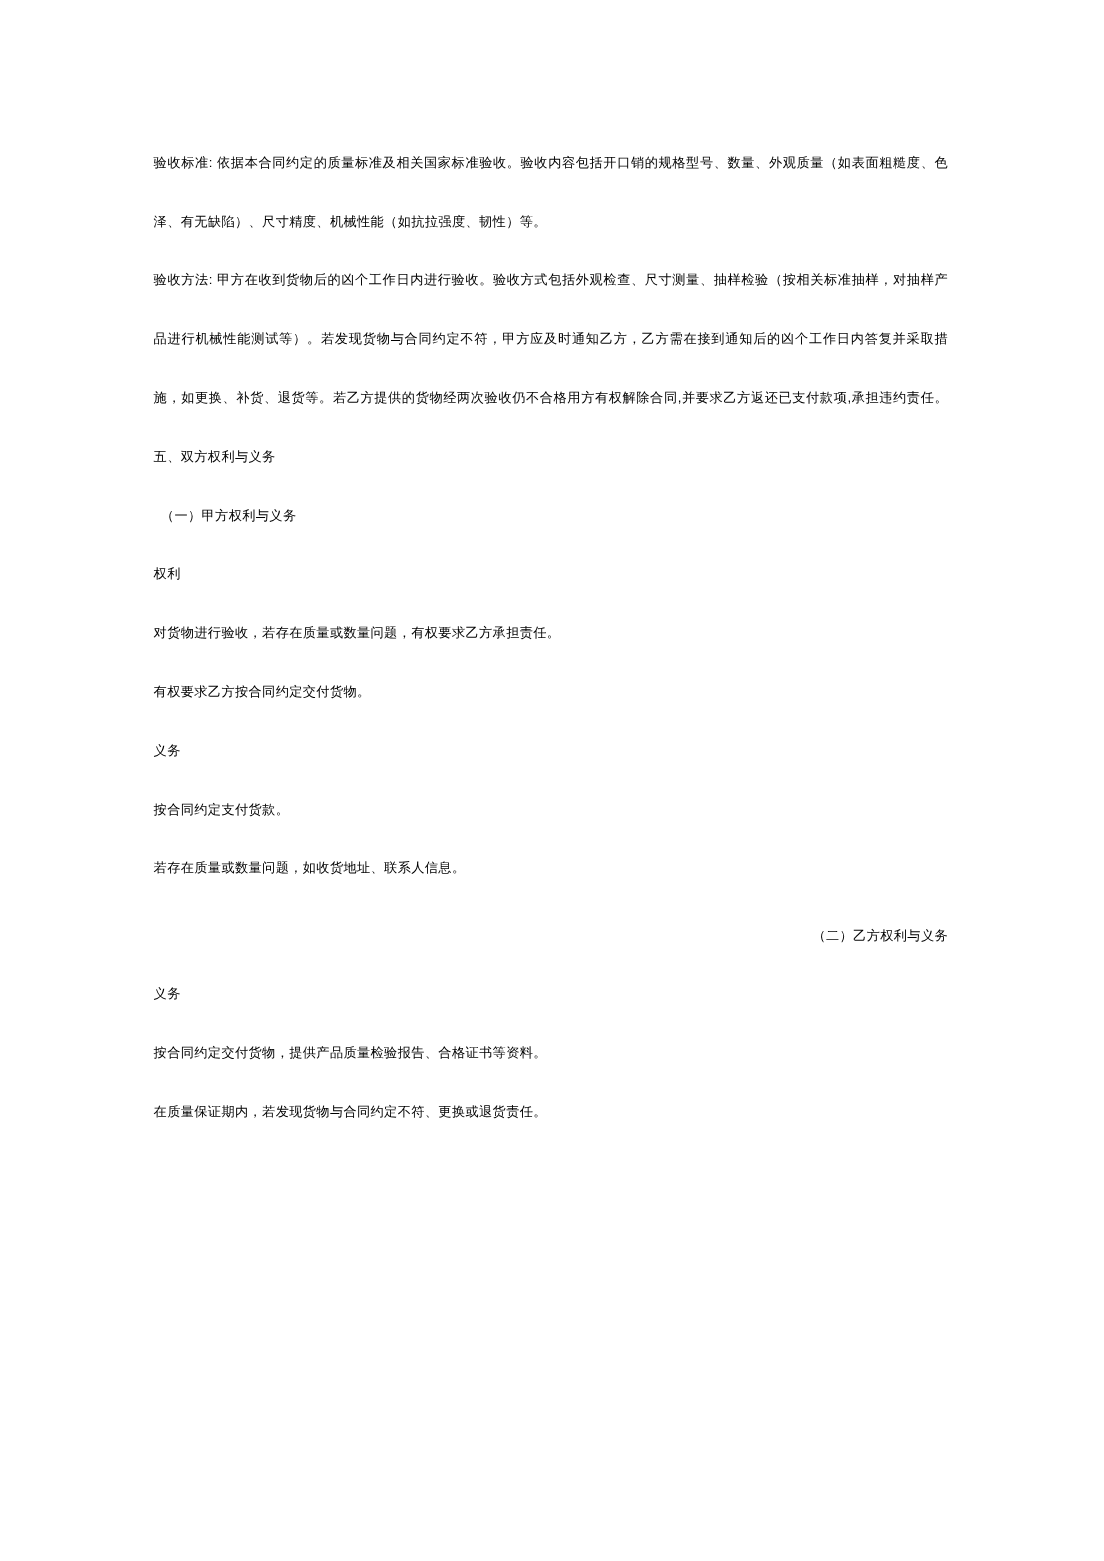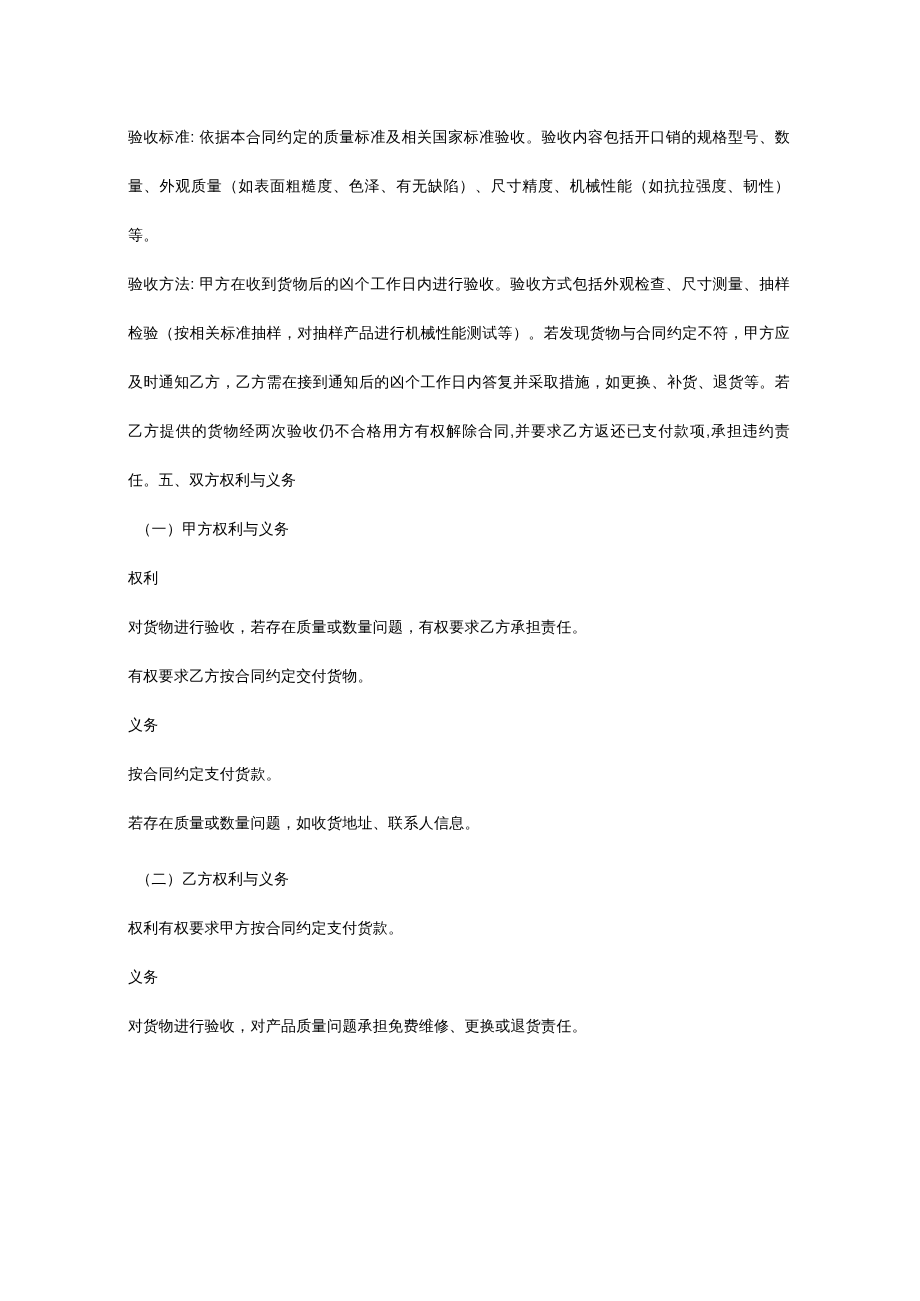--- a/index.html
+++ b/index.html
@@ -16,49 +16,50 @@
   }
   .page {
     box-sizing: border-box;
     width: 920px;
     height: 1301px;
     padding: 112px 130px 40px 128px;
     background: #ffffff;
   }
   .doc p {
     margin: 0;
-    font-size: 15px;
+    font-size: 11px;
     line-height: 49px;
     font-weight: 400;
     letter-spacing: 0.3px;
     white-space: normal;
   }
   .doc p.justify {
     text-align: justify;
     text-justify: inter-ideograph;
   }
   .doc p.indent {
     text-indent: 0.55em;
   }
   .doc p.section-gap {
     margin-top: 7px;
+    text-align: right;
   }
 </style>
 </head>
 <body>
 
 <div class="page">
   <div class="doc">
     <p class="justify">验收标准: 依据本合同约定的质量标准及相关国家标准验收。验收内容包括开口销的规格型号、数量、外观质量（如表面粗糙度、色泽、有无缺陷）、尺寸精度、机械性能（如抗拉强度、韧性）等。</p>
     <p class="justify">验收方法: 甲方在收到货物后的凶个工作日内进行验收。验收方式包括外观检查、尺寸测量、抽样检验（按相关标准抽样，对抽样产品进行机械性能测试等）。若发现货物与合同约定不符，甲方应及时通知乙方，乙方需在接到通知后的凶个工作日内答复并采取措施，如更换、补货、退货等。若乙方提供的货物经两次验收仍不合格用方有权解除合同,并要求乙方返还已支付款项,承担违约责任。五、双方权利与义务</p>
     <p class="indent">（一）甲方权利与义务</p>
     <p>权利</p>
     <p>对货物进行验收，若存在质量或数量问题，有权要求乙方承担责任。</p>
     <p>有权要求乙方按合同约定交付货物。</p>
     <p>义务</p>
     <p>按合同约定支付货款。</p>
     <p>若存在质量或数量问题，如收货地址、联系人信息。</p>
     <p class="indent section-gap">（二）乙方权利与义务</p>
-    <p>权利有权要求甲方按合同约定支付货款。</p>
     <p>义务</p>
-    <p>对货物进行验收，对产品质量问题承担免费维修、更换或退货责任。</p>
+    <p>按合同约定交付货物，提供产品质量检验报告、合格证书等资料。</p>
+    <p>在质量保证期内，若发现货物与合同约定不符、更换或退货责任。</p>
   </div>
 </div>
 
 </body></html>

